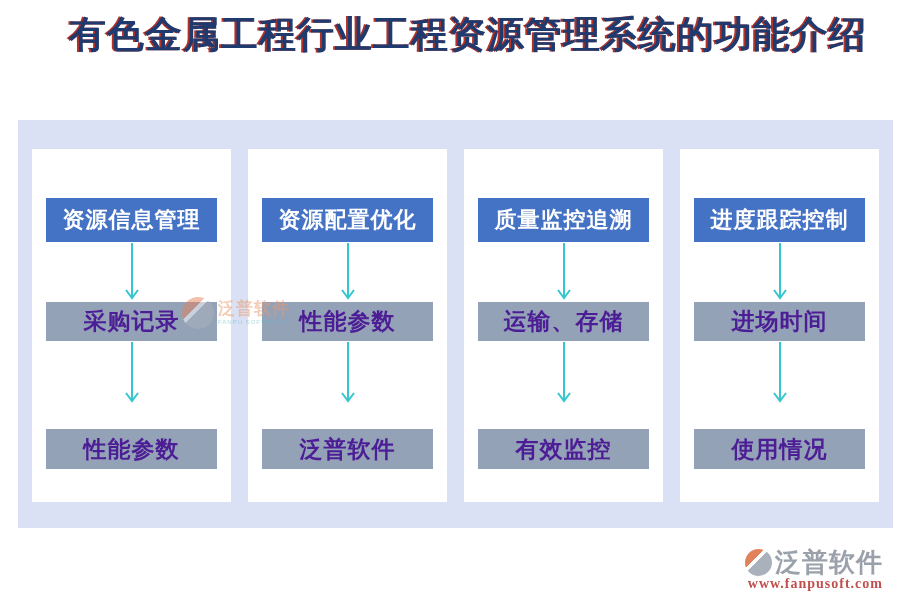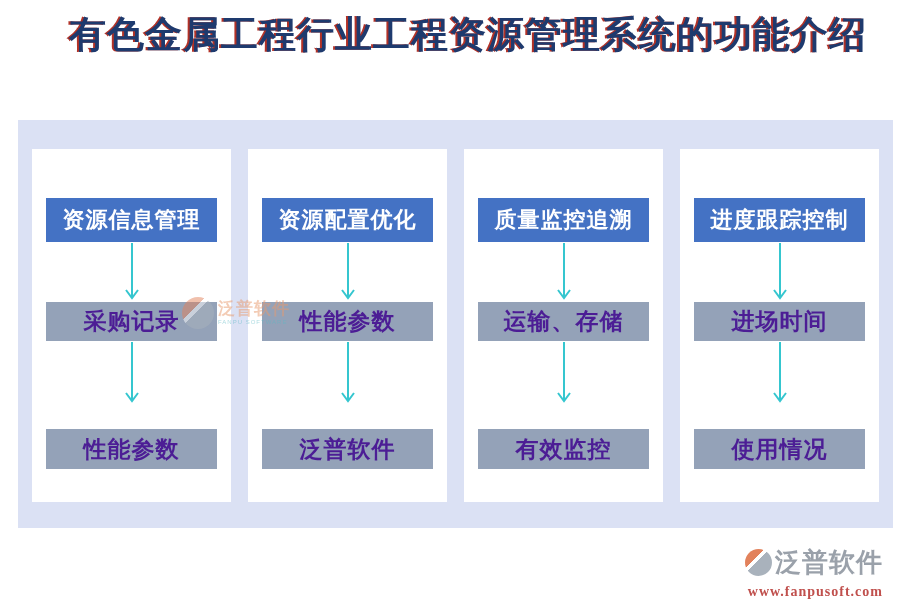--- a/index.html
+++ b/index.html
@@ -91,21 +91,21 @@
   }
   .footer-row { display: flex; align-items: center; gap: 3px; }
   .footer .logo-disc { width: 27px; height: 27px; }
   .footer-brand {
     font-weight: bold; font-size: 26px; letter-spacing: 1px;
     color: #9aa1aa; line-height: 28px; white-space: nowrap;
   }
   .footer-url {
     font-family: "Liberation Serif", serif;
     font-weight: bold; font-size: 14px; letter-spacing: 1px;
-    color: #c0504d; margin-top: 8px; white-space: nowrap; text-align: center;
+    color: #c0504d; margin-top: 0px; white-space: nowrap; text-align: center;
   }
 </style>
 </head>
 <body>
 
 <div class="title">有色金属工程行业工程资源管理系统的功能介绍</div>
 
 <div class="band">
 
   <div class="card">

